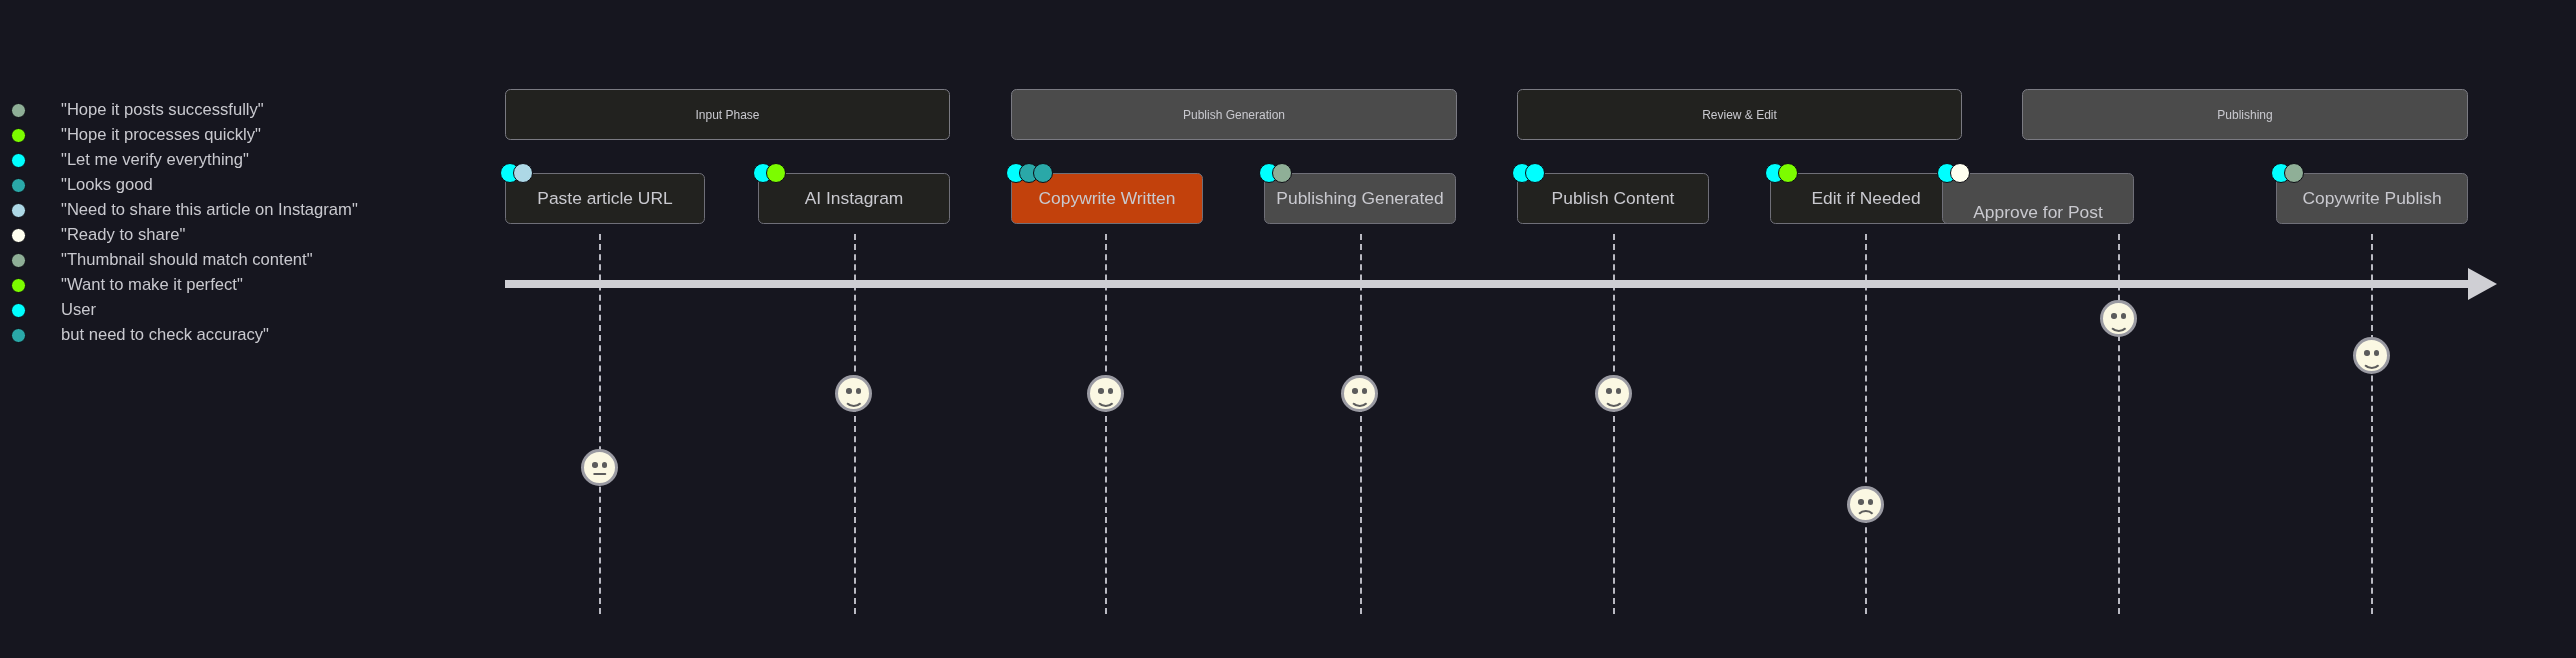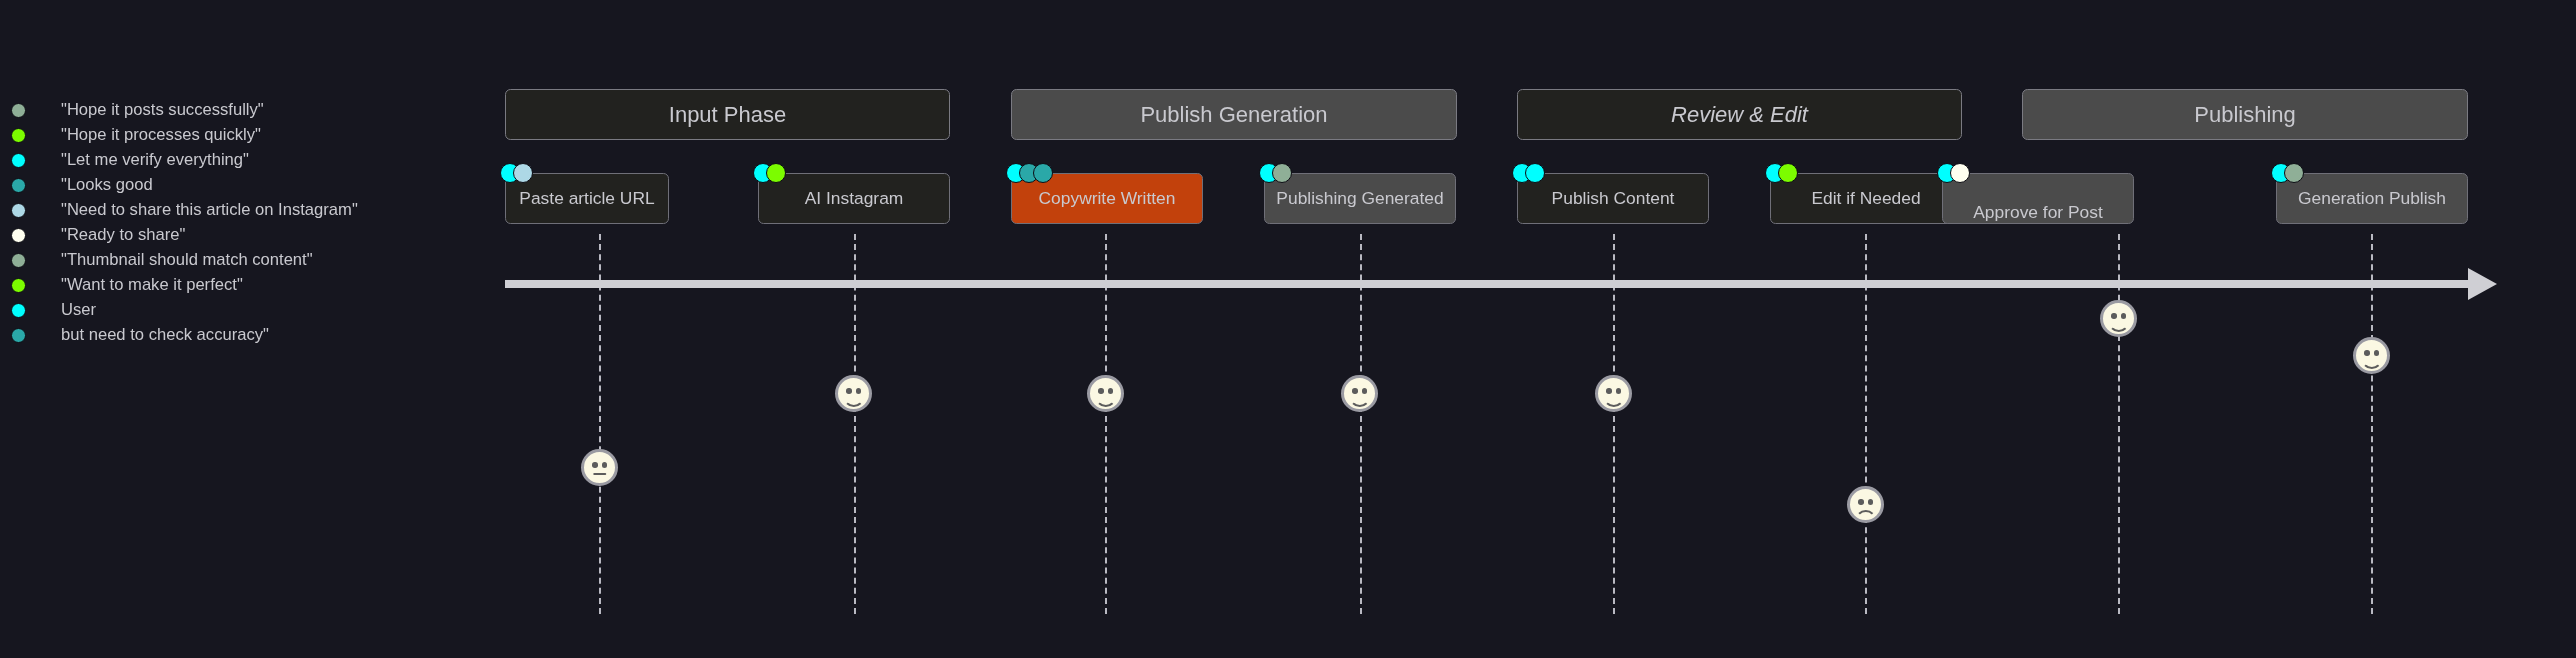--- a/index.html
+++ b/index.html
@@ -22,21 +22,21 @@
   .legend-label{
     position:absolute;left:50px;top:0;
     font-size:16.6px;color:#c9c9cf;white-space:nowrap;line-height:25px;
   }
 
   
   .phase{
     position:absolute;height:51px;border:0.8px solid #7a7a82;border-radius:5.5px;
     box-sizing:border-box;display:flex;align-items:center;justify-content:center;
   }
-  .phase-label{font-size:22px;color:#c9c9cf;white-space:nowrap;}
+  .phase-label{font-size:12px;color:#c9c9cf;white-space:nowrap;}
 
   
   .event{
     position:absolute;height:51px;top:173px;border:0.8px solid #6f6f78;border-radius:5.5px;
     box-sizing:border-box;display:flex;align-items:center;justify-content:center;
   }
   .event-label{font-size:17.4px;color:#c9c9cf;white-space:nowrap;}
   .markers{position:absolute;left:-6.3px;top:-11px;display:flex;}
   .marker{
     width:20px;height:20px;border-radius:50%;border:1.2px solid #0d0d14;
@@ -125,30 +125,30 @@
       </div>
     </div>
 
   <div id="phases">
       <div class="phase" style="left: 505px; top: 89px; width: 445px; background: rgb(34, 34, 31);">
         <span class="phase-label">Input Phase</span>
       </div>
       <div class="phase" style="left: 1011px; top: 89px; width: 446px; background: rgb(75, 75, 75);">
         <span class="phase-label">Publish Generation</span>
       </div>
-      <div class="phase" style="left: 1517px; top: 89px; width: 445px; background: rgb(34, 34, 31); font-style: italic;">
+      <div class="phase" style="left: 1517px; top: 89px; width: 445px; background: rgb(34, 34, 31);">
         <span class="phase-label">Review &amp; Edit</span>
       </div>
       <div class="phase" style="left: 2022px; top: 89px; width: 446px; background: rgb(75, 75, 75);">
         <span class="phase-label">Publishing</span>
       </div>
     </div>
 
   <div id="events">
-      <div class="event" style="left: 505px; width: 164px; background: rgb(34, 34, 31);">
+      <div class="event" style="left: 505px; width: 200px; background: rgb(34, 34, 31);">
         <div class="markers">
           <span class="marker" style="background: rgb(0, 255, 255);"></span>
           <span class="marker" style="background: rgb(173, 216, 230);"></span>
         </div>
         <span class="event-label">Paste article URL</span>
       </div>
       <div class="event" style="left: 758px; width: 192px; background: rgb(34, 34, 31);">
         <div class="markers">
           <span class="marker" style="background: rgb(0, 255, 255);"></span>
           <span class="marker" style="background: rgb(124, 252, 0);"></span>
@@ -189,21 +189,21 @@
           <span class="marker" style="background: rgb(0, 255, 255);"></span>
           <span class="marker" style="background: rgb(255, 255, 240);"></span>
         </div>
         <span class="event-label">Approve for Post</span>
       </div>
       <div class="event" style="left: 2276px; width: 192px; background: rgb(75, 75, 75);">
         <div class="markers">
           <span class="marker" style="background: rgb(0, 255, 255);"></span>
           <span class="marker" style="background: rgb(143, 175, 151);"></span>
         </div>
-        <span class="event-label">Generation Publish</span>
+        <span class="event-label">Copywrite Publish</span>
       </div>
     </div>
 
   <div id="droplines">
       <div class="dropline" style="left: 599px; top: 234px; height: 380px;"></div>
       <div class="dropline" style="left: 854px; top: 234px; height: 380px;"></div>
       <div class="dropline" style="left: 1105px; top: 234px; height: 380px;"></div>
       <div class="dropline" style="left: 1360px; top: 234px; height: 380px;"></div>
       <div class="dropline" style="left: 1613px; top: 234px; height: 380px;"></div>
       <div class="dropline" style="left: 1865px; top: 234px; height: 380px;"></div>

